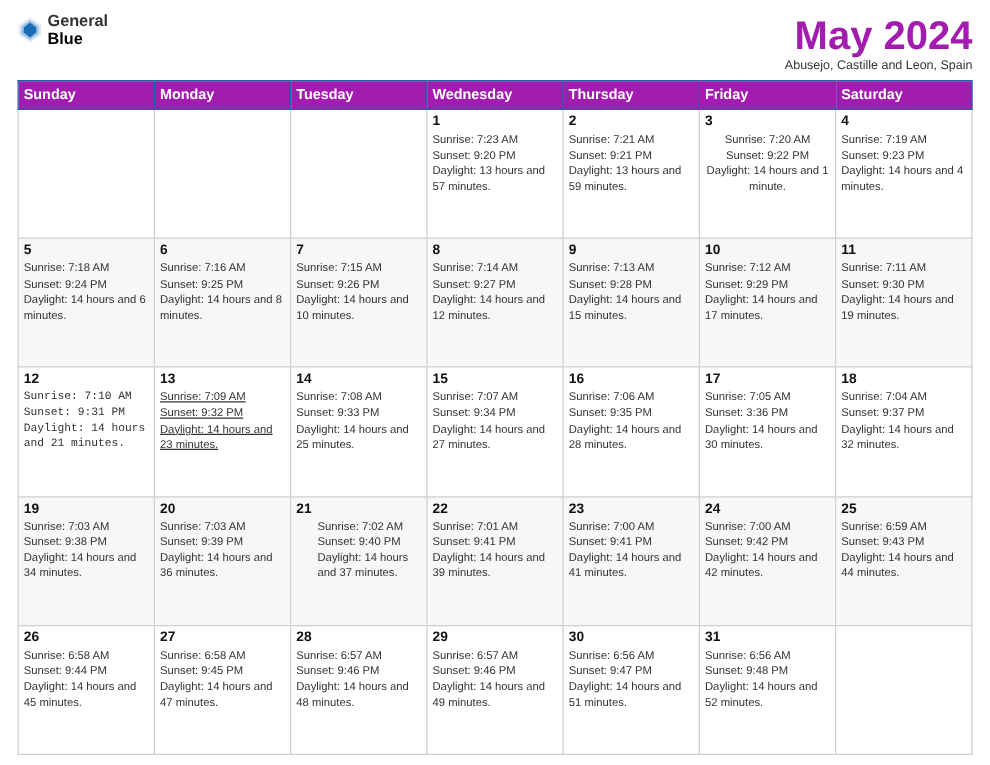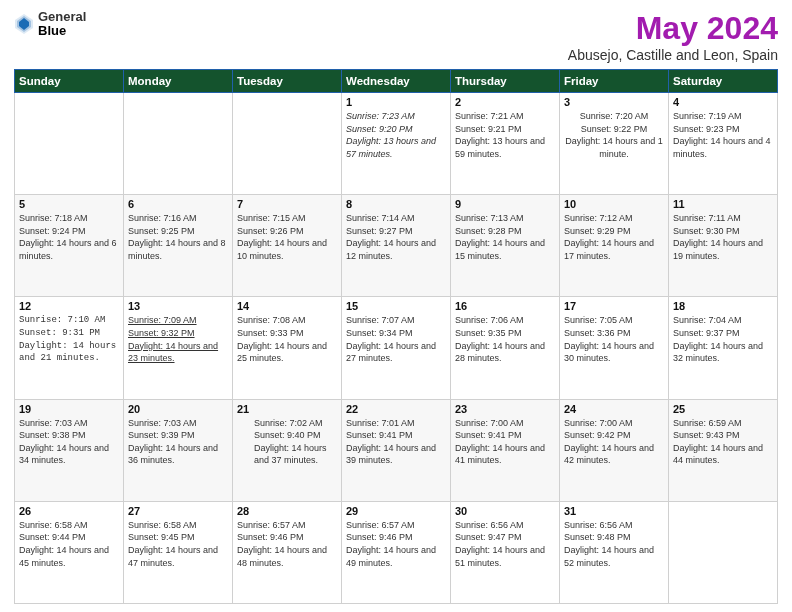--- a/index.html
+++ b/index.html
@@ -50,32 +50,32 @@
     }
     .title-section {
       text-align: right;
     }
     .main-title {
       font-size: 32px;
       font-weight: bold;
       color: #a21caf;
     }
     .subtitle {
-      font-size: 14px;
+      font-size: 10px;
       color: #333;
     }
     .calendar {
       flex: 1;
       border: 1px solid #ccc;
       border-collapse: collapse;
       width: 100%;
       table-layout: fixed;
     }
     .calendar thead tr th {
-      background-color: #14532d;
+      background-color: #a21caf;
       color: #fff;
       font-size: 11.5px;
       font-weight: bold;
       padding: 5px 4px;
       border: 1px solid #2060aa;
       text-align: left;
     }
     .calendar tbody tr td {
       vertical-align: top;
       border: 1px solid #d0d0d0;
@@ -137,21 +137,21 @@
           <th>Saturday</th>
         </tr>
     </thead>
     <tbody id="calendar-body">
     <tr>
           <td class="empty-cell"></td>
           <td class="empty-cell"></td>
           <td class="empty-cell"></td>
           <td>
             <div class="day-number">1</div>
-            <div class="day-detail" style="white-space: pre-line; font-style: italic;">Sunrise: 7:23 AM
+            <div class="day-detail" style="white-space: pre-line;">Sunrise: 7:23 AM
 Sunset: 9:20 PM
 Daylight: 13 hours and 57 minutes.</div>
           </td>
           <td>
             <div class="day-number">2</div>
             <div class="day-detail" style="white-space: pre-line;">Sunrise: 7:21 AM
 Sunset: 9:21 PM
 Daylight: 13 hours and 59 minutes.</div>
           </td>
           <td>

